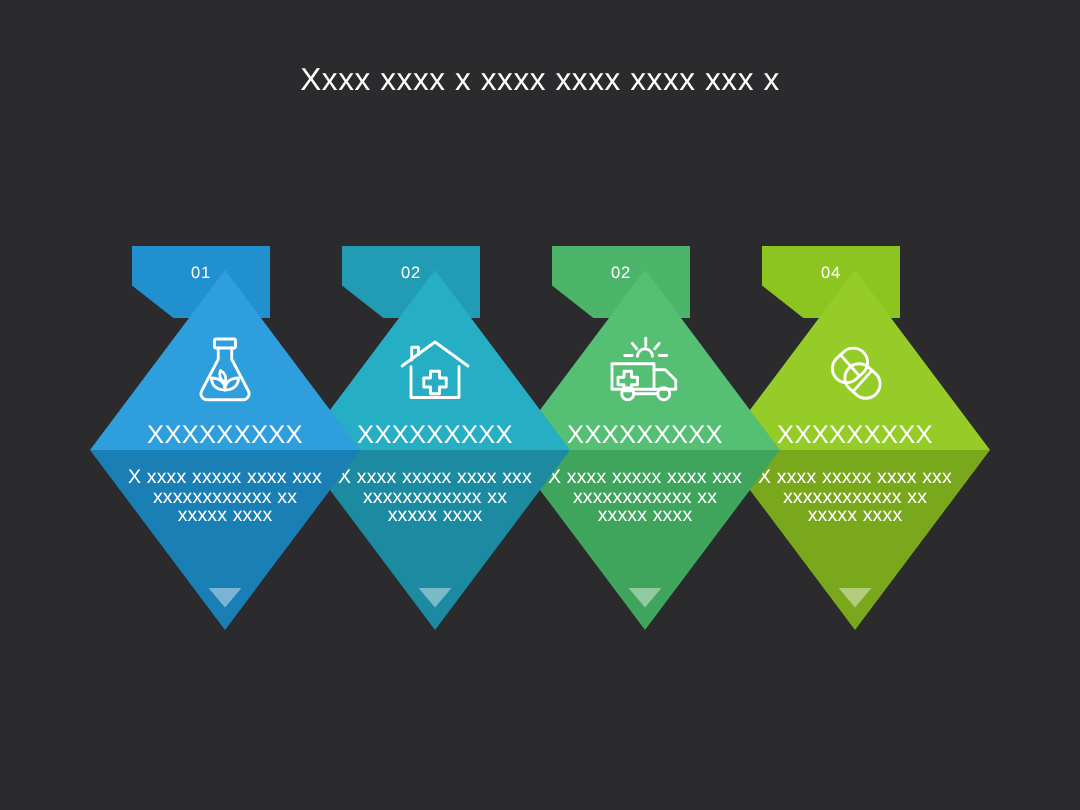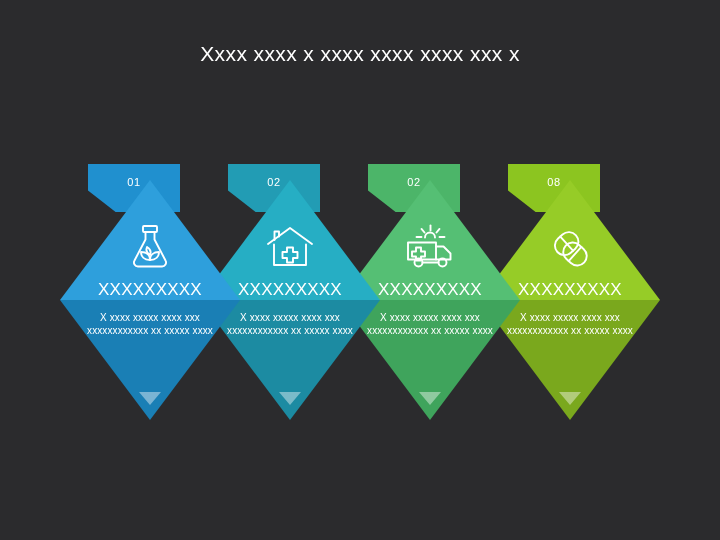--- a/index.html
+++ b/index.html
@@ -140,21 +140,21 @@
     white-space: nowrap;
   }
 
   .body {
     position: absolute;
     left: 24px;
     top: 132px;
     width: 132px;
     text-align: center;
     color: #ffffff;
-    font-size: 10px;
+    font-size: 13px;
     line-height: 12.5px;
     letter-spacing: 0.1px;
   }
 
   .marker {
     position: absolute;
     left: 50%;
     top: 212px;
     transform: translateX(-50%);
     width: 0;
@@ -250,21 +250,21 @@
         </div>
         <div class="head">XXXXXXXXX</div>
         <div class="body">X xxxx xxxxx xxxx xxx xxxxxxxxxxxx xx xxxxx xxxx</div>
         <div class="marker"></div>
       </div>
     </div>
 
     <div class="node n3">
       <div class="ribbon">
         <div class="rib-shape" style="background: rgb(140, 197, 32);"></div>
-        <div class="rib-num">08</div>
+        <div class="rib-num">04</div>
       </div>
       <div class="diamond">
         <div class="half-top" style="background: rgb(150, 204, 39);"></div>
         <div class="half-bot" style="background: rgb(122, 168, 29);"></div>
       </div>
       <div class="content">
         <div class="icon-wrap">
           <svg width="52" height="48" viewBox="0 0 52 48" fill="none" stroke="#ffffff" stroke-width="1.9" stroke-linecap="round" stroke-linejoin="round">
             <g transform="rotate(-42 23 21)">
               <rect x="10.5" y="11" width="25" height="19" rx="9.5"></rect>

